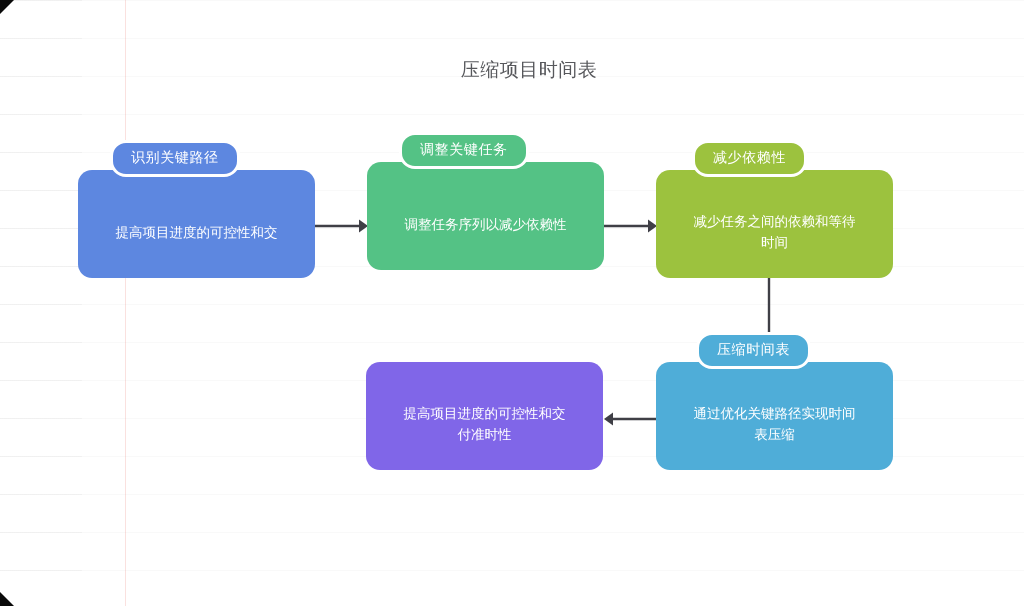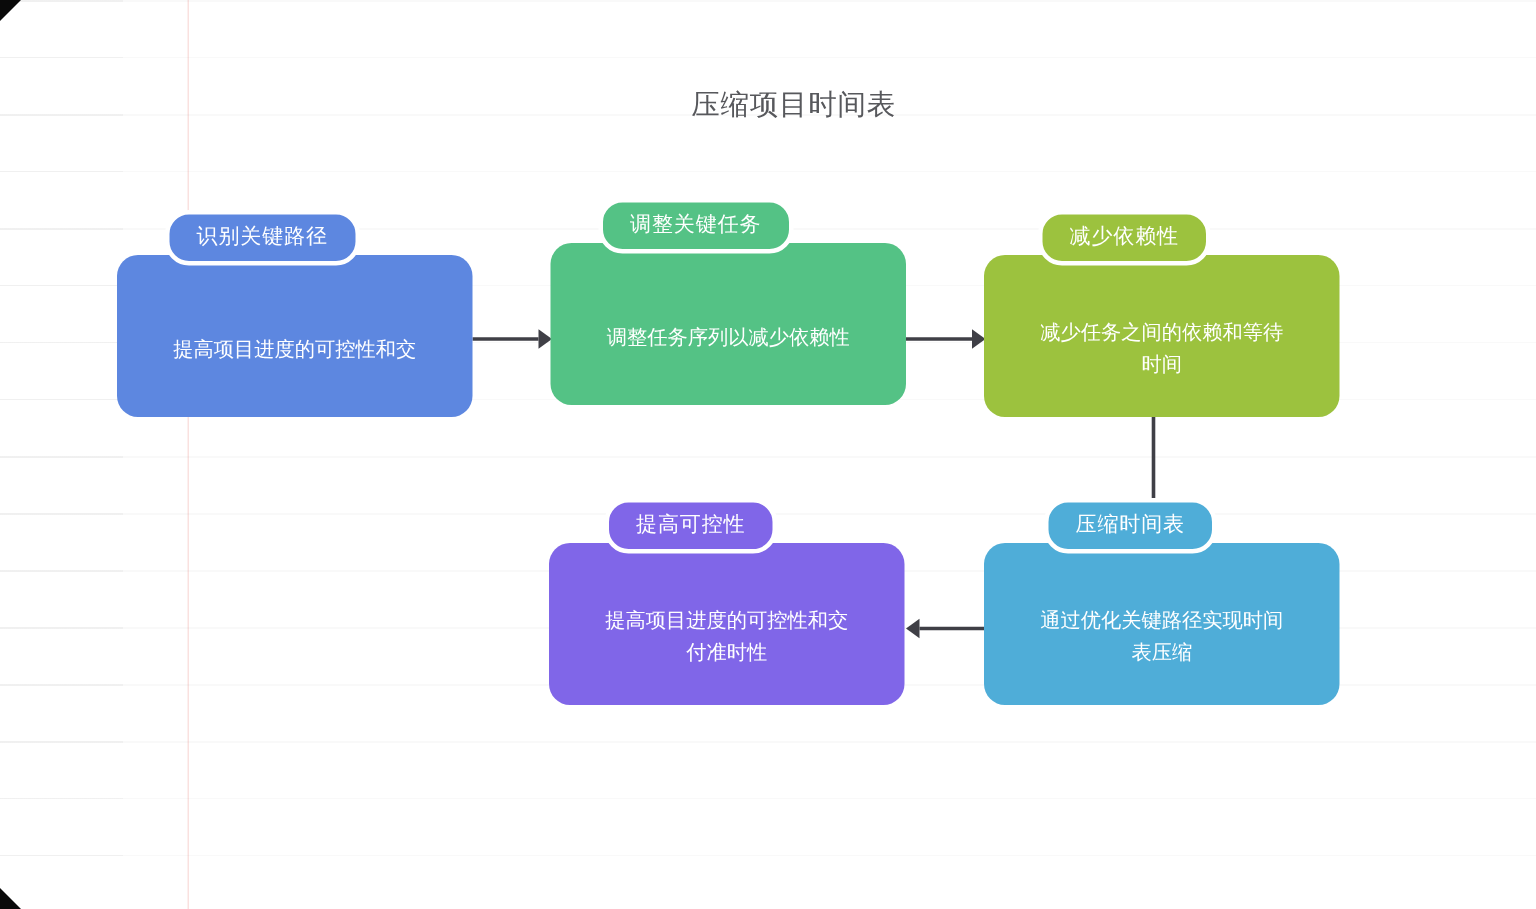--- a/index.html
+++ b/index.html
@@ -185,21 +185,20 @@
 
   <div class="node" id="node-3" style="background: rgb(79, 173, 216);">
     <div class="badge" style="background: rgb(79, 173, 216);">压缩时间表</div>
     <div class="body-wrap">
       <div class="body-text">通过优化关键路径实现时间
 表压缩</div>
     </div>
   </div>
 
   <div class="node" id="node-4" style="background: rgb(128, 102, 232);">
-    <div class="badge" style="background: rgb(128, 102, 232);">提高可控性</div>
     <div class="body-wrap">
       <div class="body-text">提高项目进度的可控性和交
 付准时性</div>
     </div>
   </div>
 
   <div class="conn" id="conn-0">
     <svg width="54" height="20" viewBox="0 0 54 20">
       <line x1="0" y1="10" x2="44" y2="10" stroke="#3f3f46" stroke-width="2.4"></line>
       <path d="M44 3.5 L53 10 L44 16.5 Z" fill="#3f3f46"></path>

